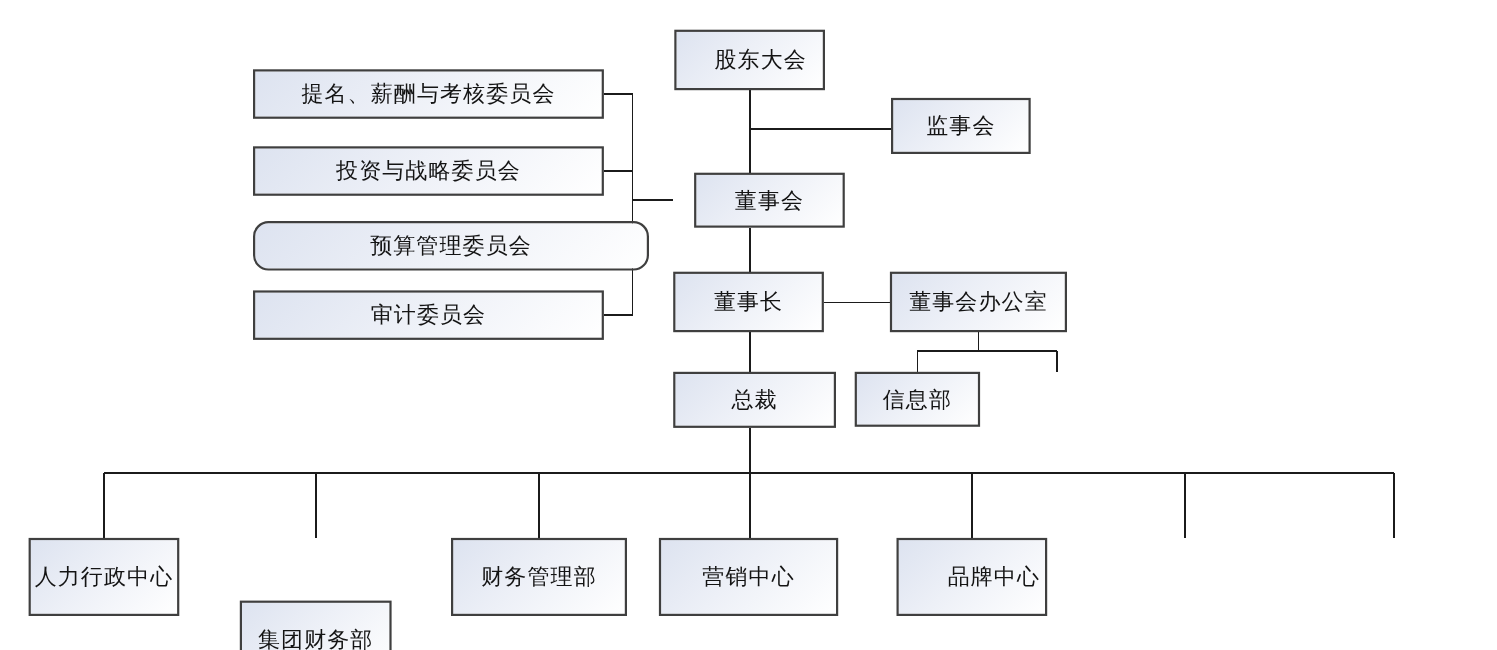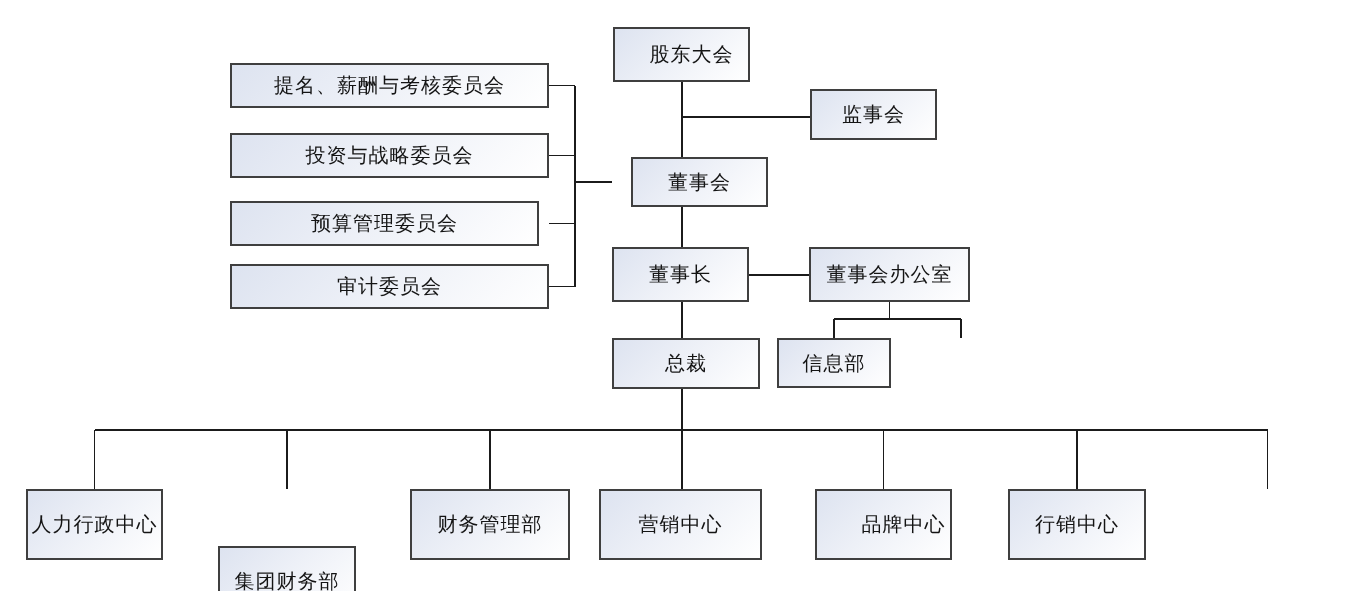--- a/index.html
+++ b/index.html
@@ -28,21 +28,21 @@
     letter-spacing: 1px;
     color: #141414;
     white-space: nowrap;
   }
   
   .n-shareholders { left: 613px; top: 27px;  width: 137px; height: 55px; padding-left: 20px; }
   .n-supervisory  { left: 810px; top: 89px;  width: 127px; height: 51px; }
   .n-board        { left: 612px; top: 157px; width: 137px; height: 50px; margin-left: 19px; }
   .n-committee1   { left: 230px; top: 63px;  width: 319px; height: 45px; }
   .n-committee2   { left: 230px; top: 133px; width: 319px; height: 45px; }
-  .n-committee3   { left: 230px; top: 201px; width: 309px; height: 45px; }
+  .n-committee3   { left: 230px; top: 201px; width: 360px; height: 45px; border-radius: 14px; }
   .n-committee4   { left: 230px; top: 264px; width: 319px; height: 45px; }
   .n-chairman     { left: 612px; top: 247px; width: 137px; height: 55px; }
   .n-boardoffice  { left: 809px; top: 247px; width: 161px; height: 55px; }
   .n-info         { left: 777px; top: 338px; width: 114px; height: 50px; }
   .n-stratdev     { left: 900px; top: 338px; width: 121px; height: 50px; }
   .n-president    { left: 612px; top: 338px; width: 148px; height: 51px; }
   .n-hr           { left: 26px;   top: 489px; width: 137px; height: 71px; }
   .n-groupfin     { left: 218px;  top: 505px; width: 138px; height: 71px; margin-top: 41px; }
   .n-finmgmt      { left: 410px;  top: 489px; width: 160px; height: 71px; }
   .n-marketing    { left: 599px;  top: 489px; width: 163px; height: 71px; }
@@ -90,16 +90,15 @@
   <div class="node n-hr">人力行政中心</div>
 
   <div class="node n-groupfin">集团财务部</div>
 
   <div class="node n-finmgmt">财务管理部</div>
 
   <div class="node n-marketing">营销中心</div>
 
   <div class="node n-brand">品牌中心</div>
 
-  <div class="node n-trademkt">行销中心</div>
 
 
 </div>
 
 </body></html>

